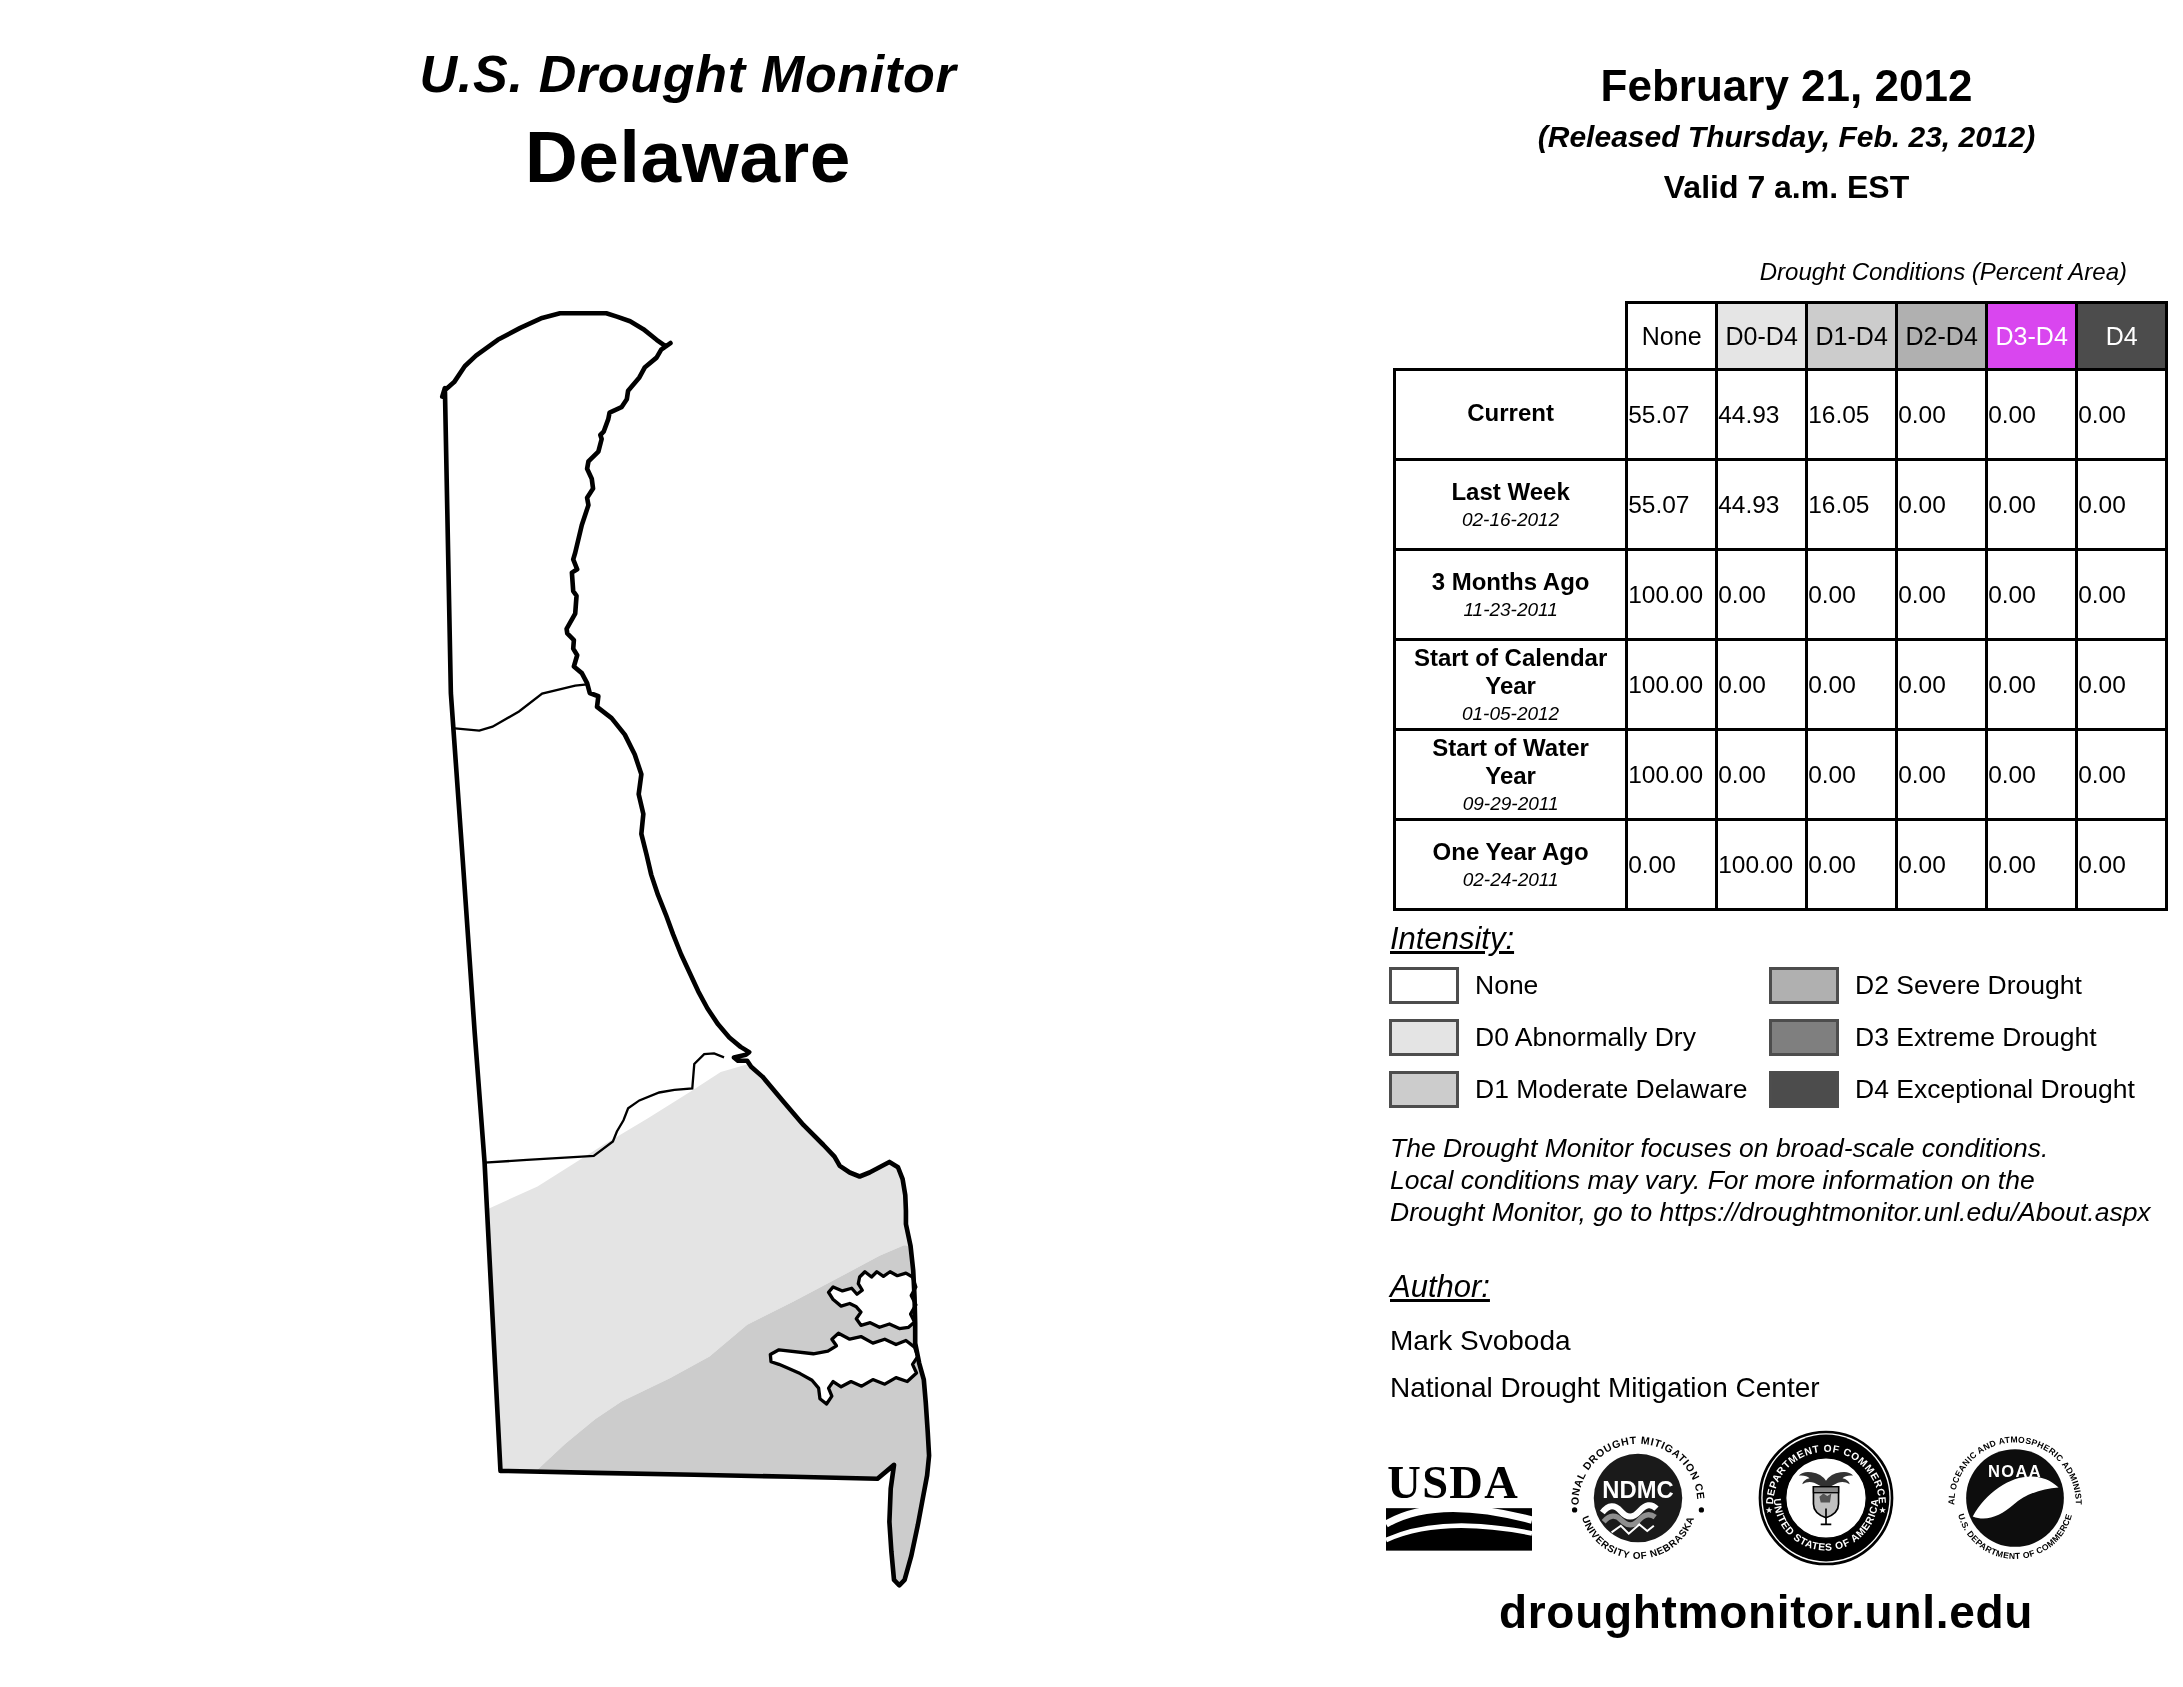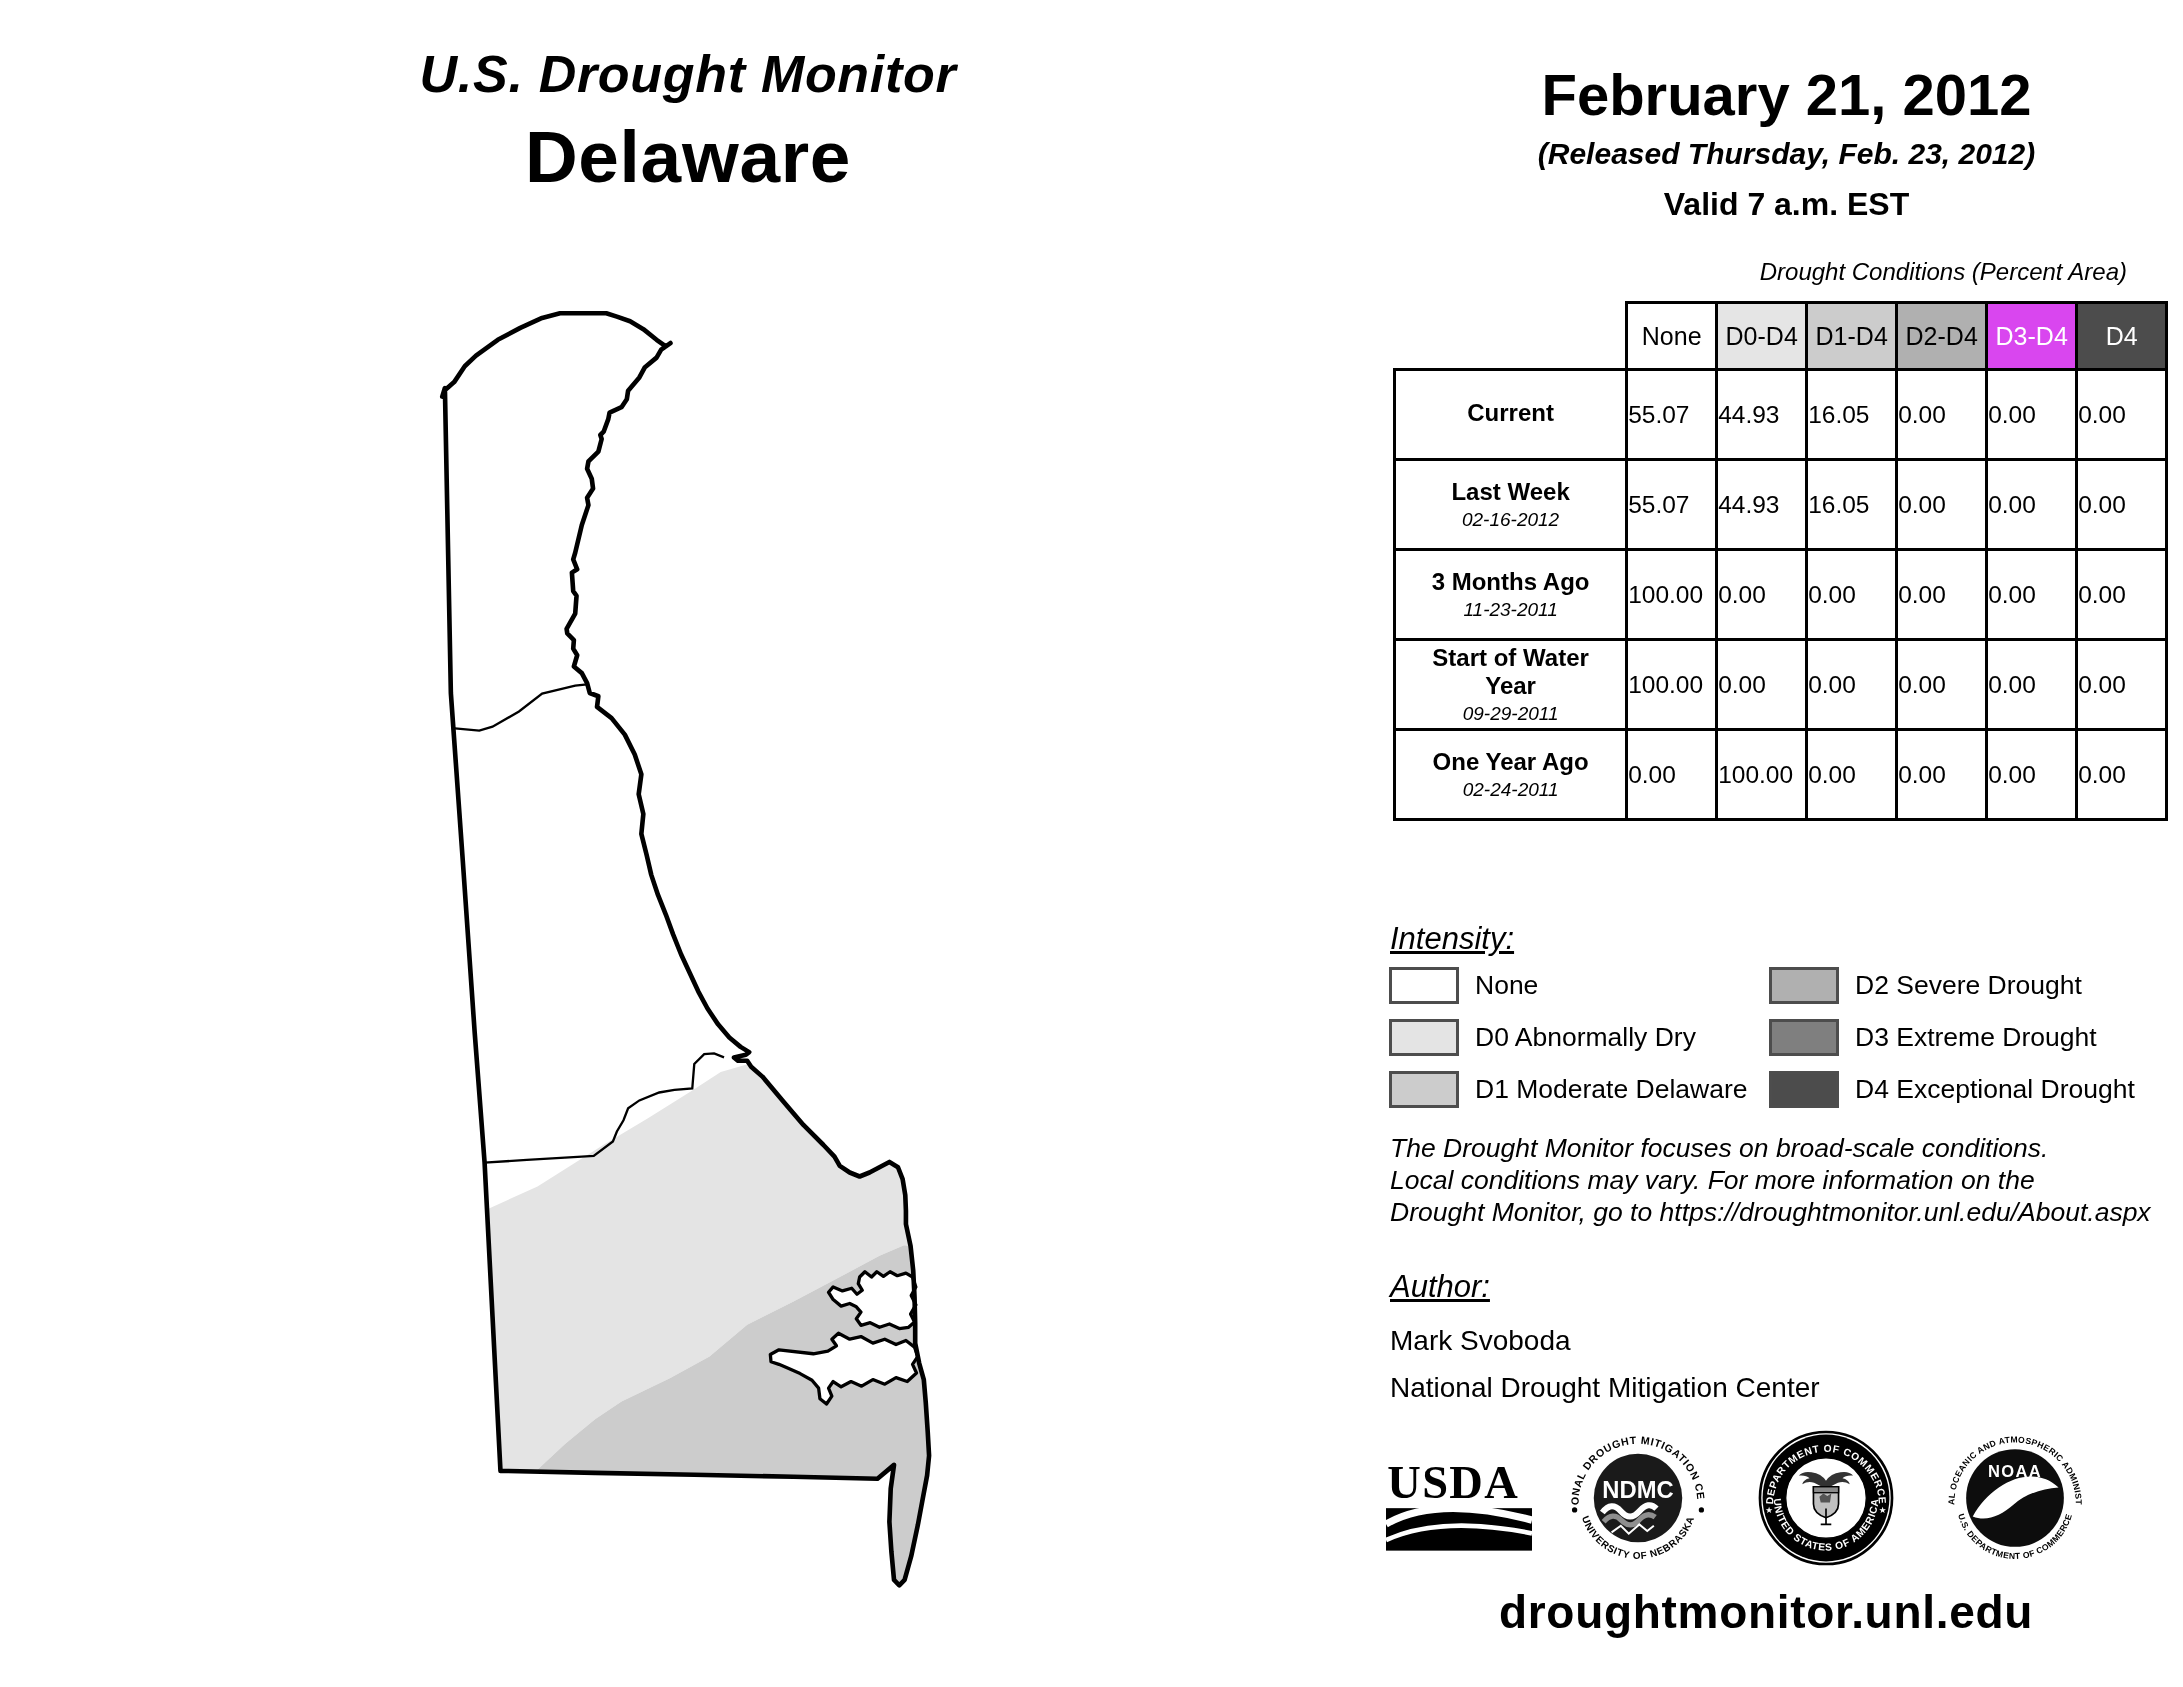--- a/index.html
+++ b/index.html
@@ -7,21 +7,21 @@
         font-family:"Liberation Sans",sans-serif;color:#000;overflow:hidden;padding-left:10px;}
   .abs{position:absolute;}
 
   
   #map-title{left:357px;top:44px;width:662px;text-align:center;}
   #map-title .t1{font-size:52px;font-weight:bold;font-style:italic;letter-spacing:0.7px;}
   #map-title .t2{font-size:73px;font-weight:bold;margin-top:10.6px;letter-spacing:0.7px;}
 
   
   #date-block{left:1416px;top:61px;width:741px;text-align:center;}
-  #date-block .d1{font-size:58px;font-weight:bold;}
+  #date-block .d1{font-size:44px;font-weight:bold;}
   #date-block .d2{font-size:30px;font-weight:bold;font-style:italic;margin-top:9.3px;}
   #date-block .d3{font-size:32px;font-weight:bold;margin-top:14.6px;}
 
   
   #table-title{left:1601px;top:258px;width:526px;text-align:right;
                font-style:italic;font-size:24px;}
   table#conditions{position:absolute;left:1393px;top:301px;border-collapse:collapse;}
   #conditions th,#conditions td{border:3.3px solid #000;padding:0;}
   #conditions td.corner{border:none;background:#fff;}
   #conditions th{width:87px;height:64px;font-weight:normal;font-size:25px;}
@@ -184,20 +184,32 @@
       </td>
       <td class="val">100.00</td>
       <td class="val">0.00</td>
       <td class="val">0.00</td>
       <td class="val">0.00</td>
       <td class="val">0.00</td>
       <td class="val">0.00</td>
     </tr>
     <tr>
       <td class="rowlabel">
+        <div class="lab">Start of Calendar Year</div>
+        <div class="date">01-05-2012</div>
+      </td>
+      <td class="val">100.00</td>
+      <td class="val">0.00</td>
+      <td class="val">0.00</td>
+      <td class="val">0.00</td>
+      <td class="val">0.00</td>
+      <td class="val">0.00</td>
+    </tr>
+    <tr>
+      <td class="rowlabel">
         <div class="lab">Start of Water Year</div>
         <div class="date">09-29-2011</div>
       </td>
       <td class="val">100.00</td>
       <td class="val">0.00</td>
       <td class="val">0.00</td>
       <td class="val">0.00</td>
       <td class="val">0.00</td>
       <td class="val">0.00</td>
     </tr>

